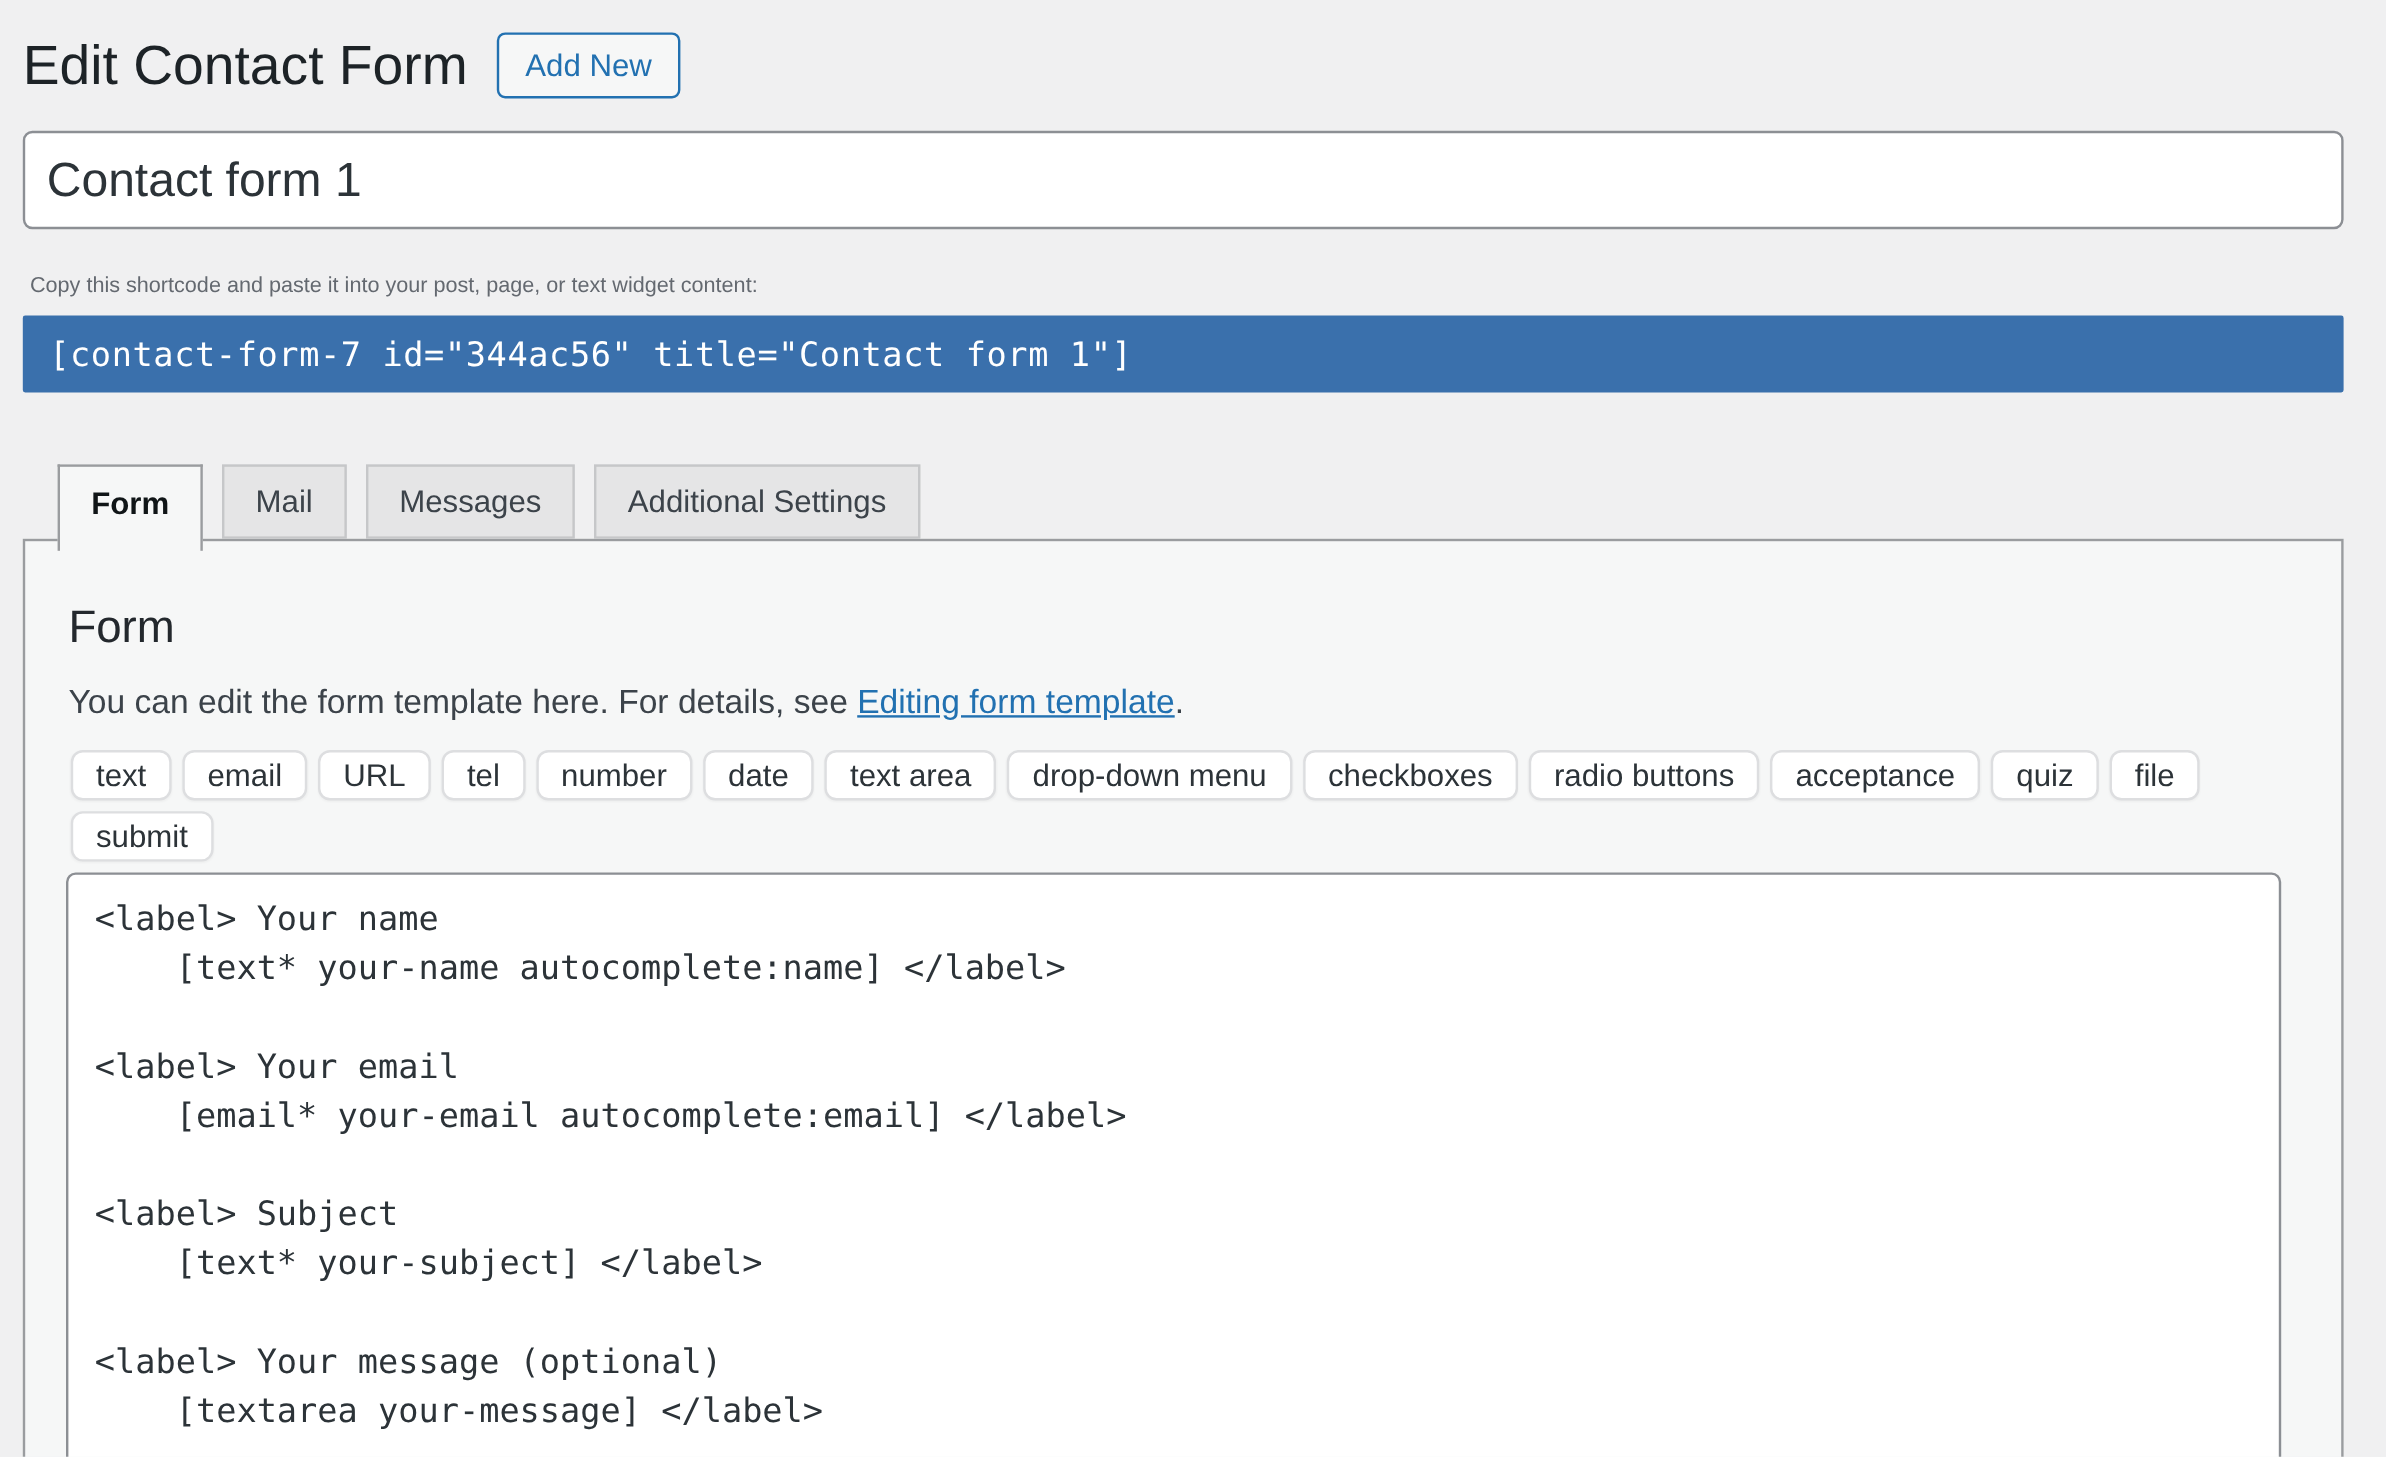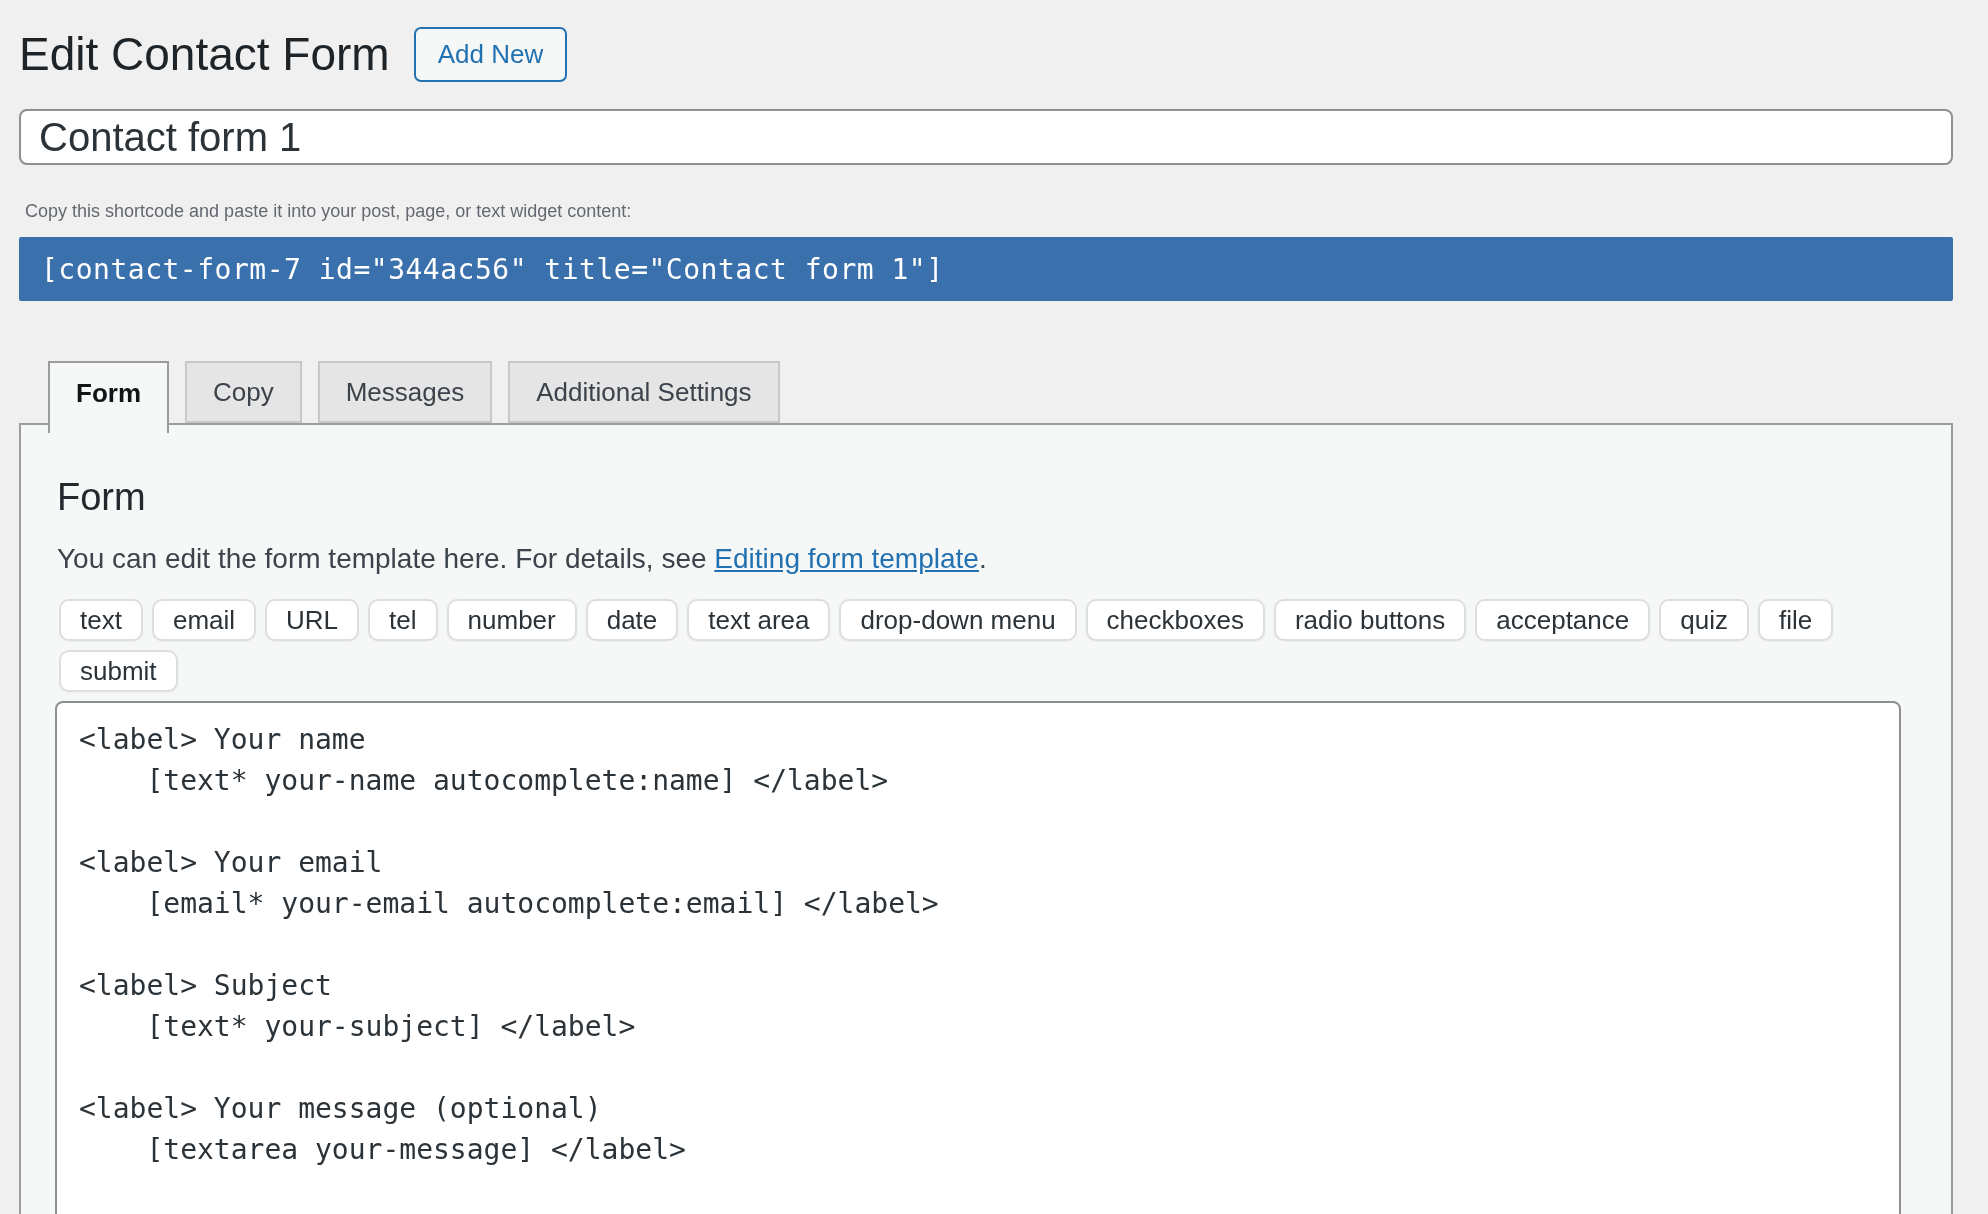--- a/index.html
+++ b/index.html
@@ -42,21 +42,21 @@
     line-height: 1.1;
     cursor: pointer;
     white-space: nowrap;
   }
 
   
   .title-input {
     display: block;
     box-sizing: border-box;
     width: 100%;
-    height: 56px;
+    height: 82px;
     margin-top: 27px;
     background: #ffffff;
     border: 2px solid #8c8f94;
     border-radius: 8px;
     padding: 0 18px;
     font-family: "Liberation Sans", sans-serif;
     font-size: 40px;
     color: #2c3338;
   }
 
@@ -204,21 +204,21 @@
   <input class="title-input" type="text" value="Contact form 1" style="">
 
   <div class="shortcode-hint">Copy this shortcode and paste it into your post, page, or text widget content:</div>
 
   <div class="shortcode-bar">
     <span class="shortcode-text">[contact-form-7 id="344ac56" title="Contact form 1"]</span>
   </div>
 
   <div class="tabs">
     <div class="tab active">Form</div>
-    <div class="tab inactive">Copy</div>
+    <div class="tab inactive">Mail</div>
     <div class="tab inactive">Messages</div>
     <div class="tab inactive">Additional Settings</div>
   </div>
 
   <div class="panel">
     <h2 class="panel-heading">Form</h2>
 
     <p class="panel-desc"><span>You can edit the form template here. For details, see </span><a>Editing form template</a><span>.</span></p>
 
     <div class="tag-row">

